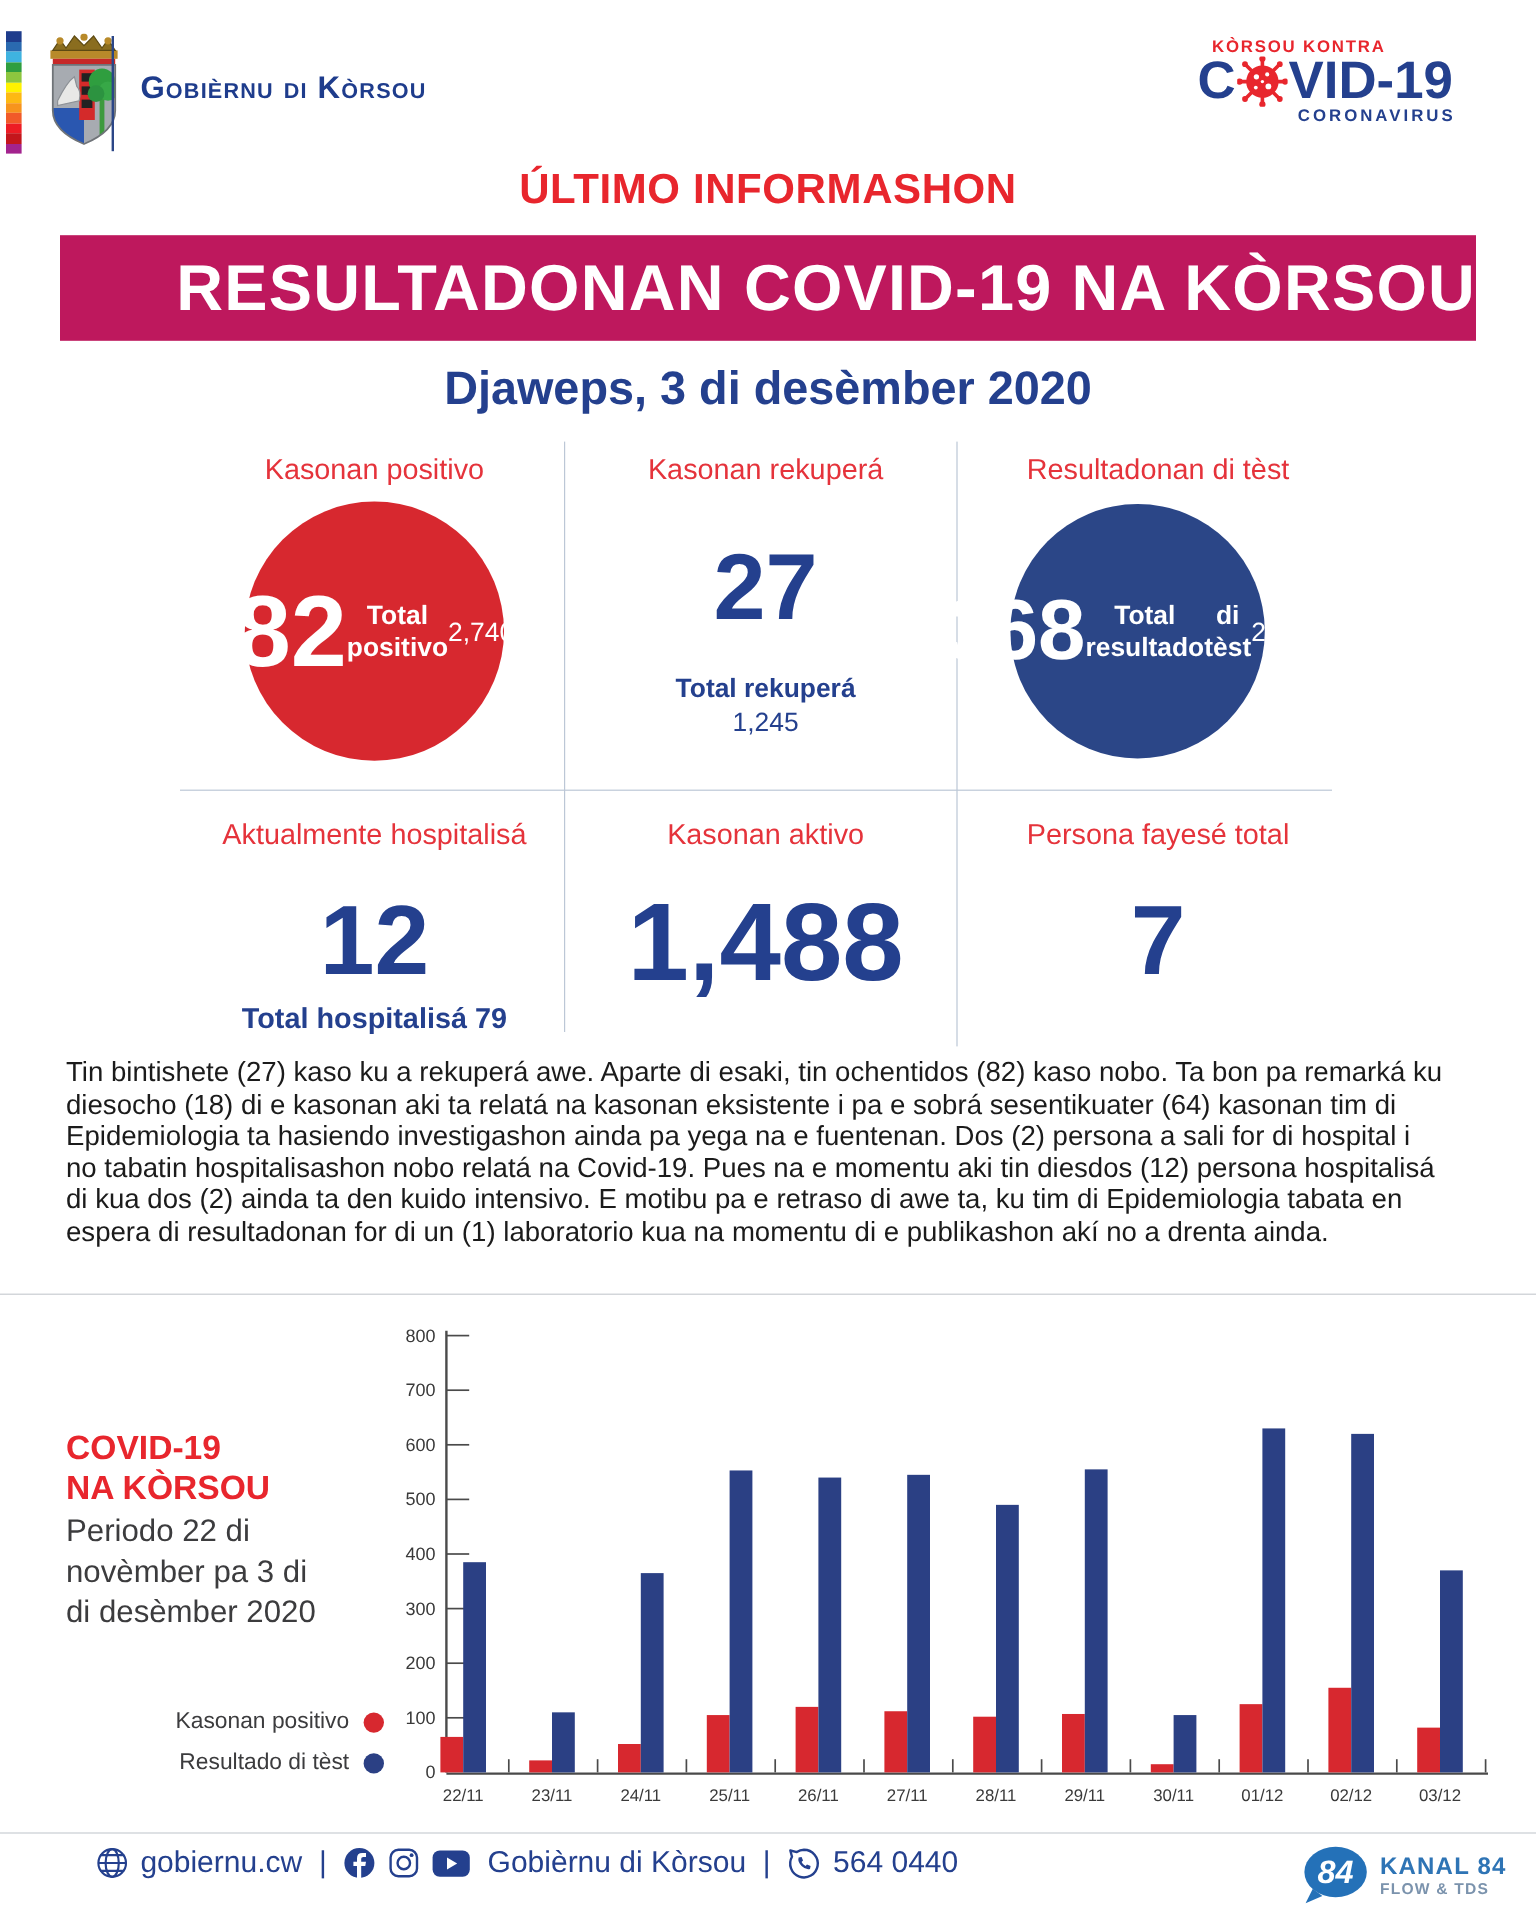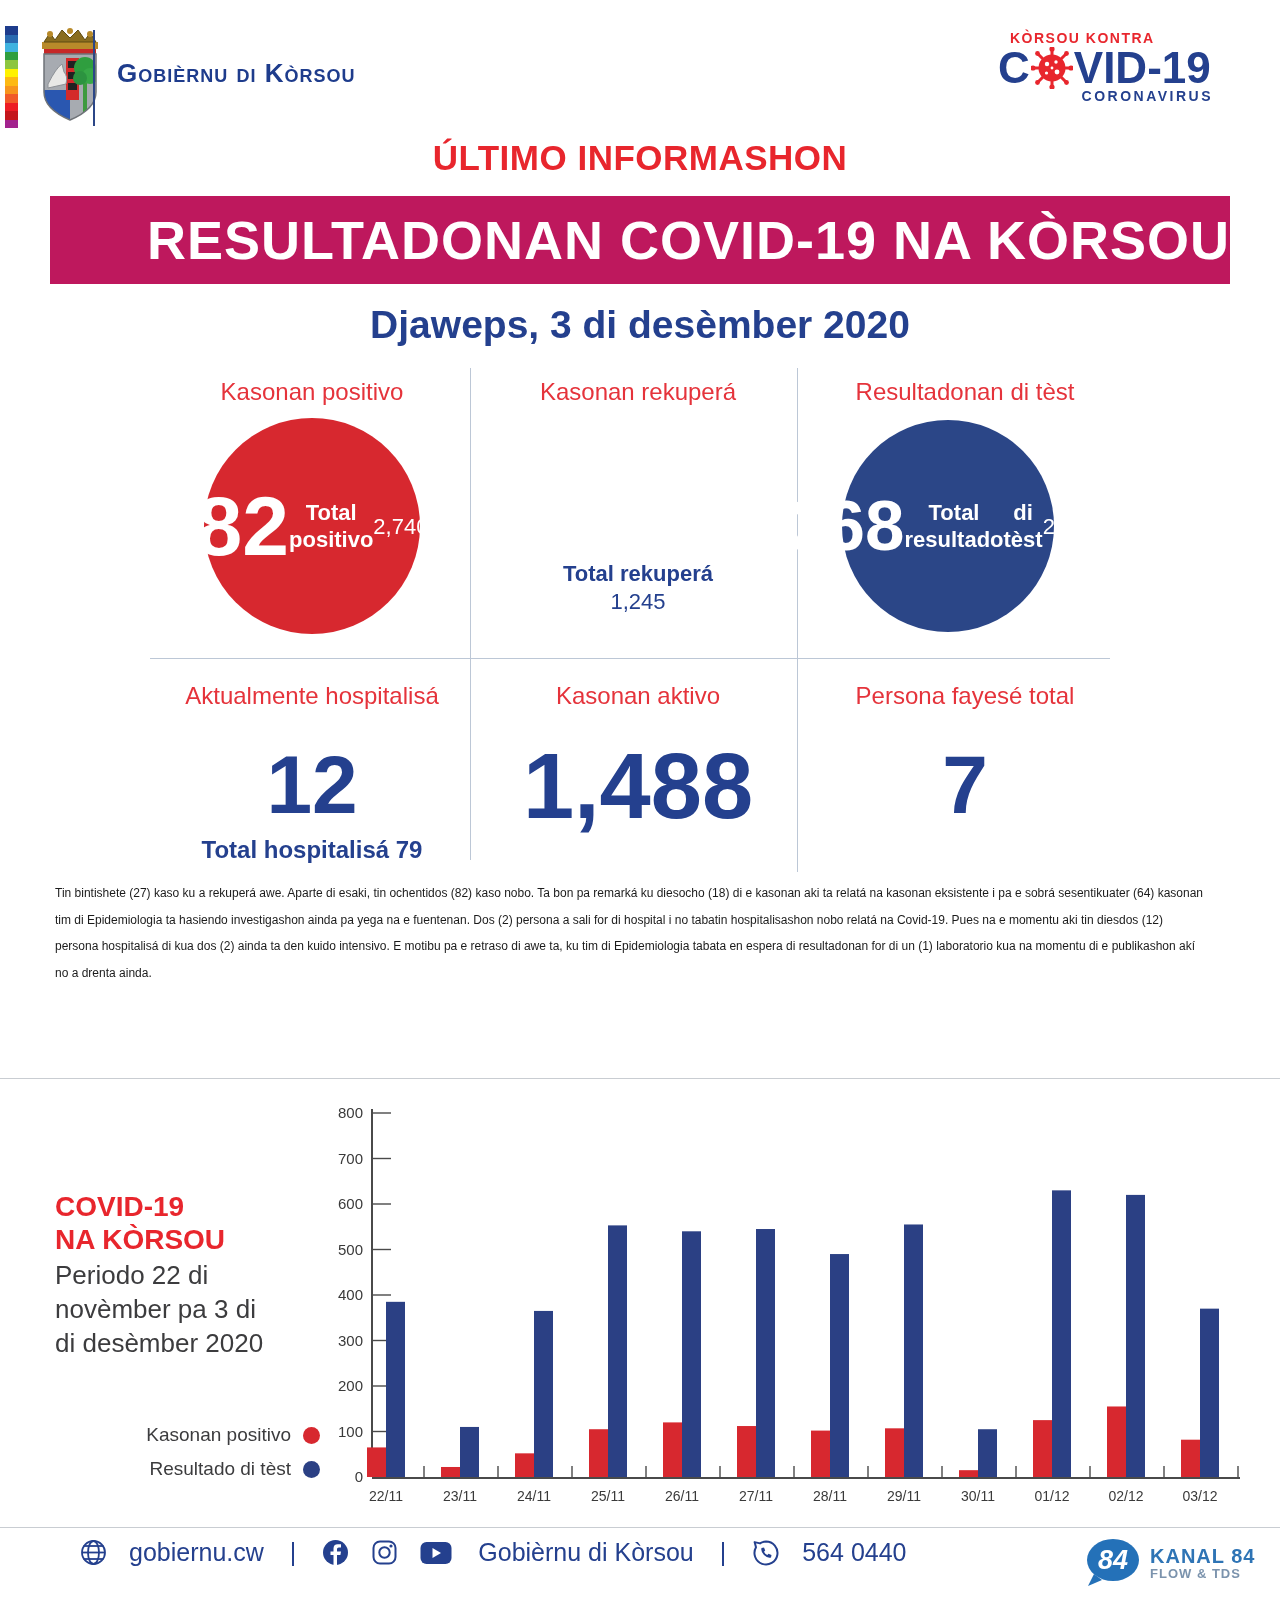--- a/index.html
+++ b/index.html
@@ -29,34 +29,34 @@
   .gridline{background:#bcc7d6;}
   .circle{border-radius:50%;display:flex;flex-direction:row;align-items:center;justify-content:center;color:#fff;text-align:center;}
   .circle-red{left:204px;top:418px;width:216px;height:216px;background:#d7282f;}
   .circle-blue{left:842px;top:420px;width:212px;height:212px;background:#2b4687;}
   .big-num-white{font-weight:800;font-size:84px;line-height:80px;}
   .circle-sub{font-weight:700;font-size:22px;line-height:27px;}
   .blue-num{color:#24408e;font-weight:800;text-align:center;}
   .blue-sub{color:#24408e;font-weight:700;font-size:22px;text-align:center;line-height:27px;}
 
   
-  .body-text{left:55px;top:880px;width:1150px;color:#1b1b1b;font-size:12px;line-height:26.5px;}
+  .body-text{left:55px;top:880px;width:1150px;color:#1b1b1b;font-size:23px;line-height:26.5px;}
 
   .hline{background:#c9cdd2;height:1px;}
 
   
   .chart-title{left:55px;top:1190px;width:260px;color:#e8262d;font-weight:800;font-size:28px;line-height:33px;}
   .chart-subtitle{left:55px;top:1258px;width:280px;color:#3c3c3e;font-size:26px;line-height:34px;}
   .legend{left:60px;top:1424px;width:260px;}
   .legend-row{display:flex;align-items:center;justify-content:flex-end;margin-bottom:12px;}
   .legend-row span{color:#3c3c3e;font-size:19px;margin-right:12px;}
   .legend-dot{width:17px;height:17px;border-radius:50%;}
 
   
-  .footer-row{left:80px;top:1538px;display:flex;align-items:center;color:#24408e;font-size:25px;gap:12px;}
+  .footer-row{left:80px;top:1538px;display:flex;align-items:center;color:#24408e;font-size:25px;}
   .footer-row .sep{margin:0 14px;color:#24408e;}
   .footer-row .icon{display:flex;align-items:center;margin-right:10px;}
   .kanal{left:1082px;top:1536px;display:flex;align-items:center;}
   .kanal-name{color:#2e74b5;font-weight:700;font-size:20px;line-height:20px;letter-spacing:1px;}
   .kanal-sub{color:#7b93ad;font-weight:700;font-size:13px;letter-spacing:1px;}
 </style>
 </head>
 <body>
 
 <div class="page">
@@ -161,20 +161,21 @@
   <div class="abs stat-label" style="left:152px;top:378px;width:320px;">Kasonan positivo</div>
   <div class="abs stat-label" style="left:805px;top:378px;width:320px;">Resultadonan di tèst</div>
   <div class="abs stat-label" style="left:478px;top:378px;width:320px;">Kasonan rekuperá</div>
 
   <div class="abs circle circle-red">
     <div class="big-num-white">82</div>
     <div class="circle-sub">Total positivo</div>
     <div class="circle-sub" style="font-weight:500;">2,740</div>
   </div>
 
+  <div class="abs blue-num" style="left:478px;top:444px;width:320px;font-size:78px;">27</div>
   <div class="abs blue-sub" style="left:478px;top:560px;width:320px;">Total rekuperá</div>
   <div class="abs blue-sub" style="left:478px;top:588px;width:320px;font-weight:500;">1,245</div>
 
   <div class="abs circle circle-blue">
     <div class="big-num-white" style="font-size:71px;line-height:74px;">368</div>
     <div class="circle-sub">Total resultado</div>
     <div class="circle-sub">di tèst</div>
     <div class="circle-sub" style="font-weight:500;">23,520</div>
   </div>
 

